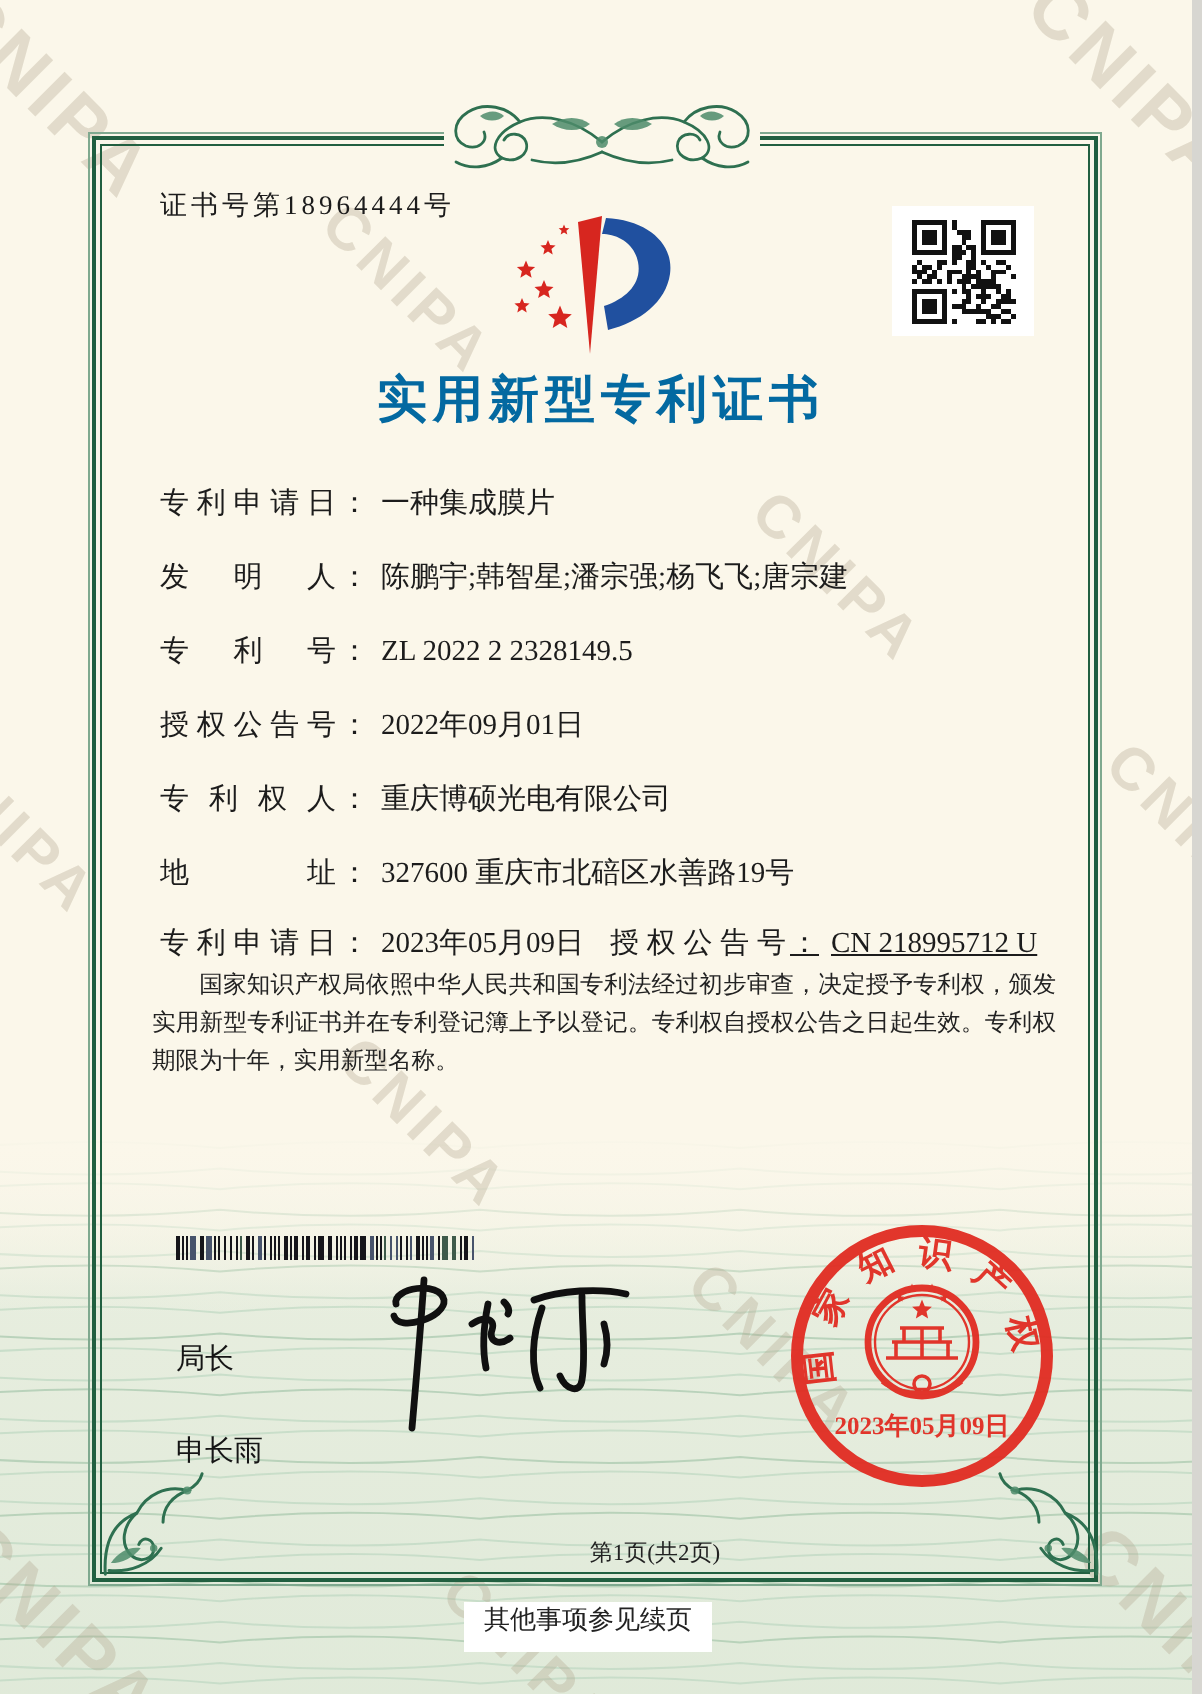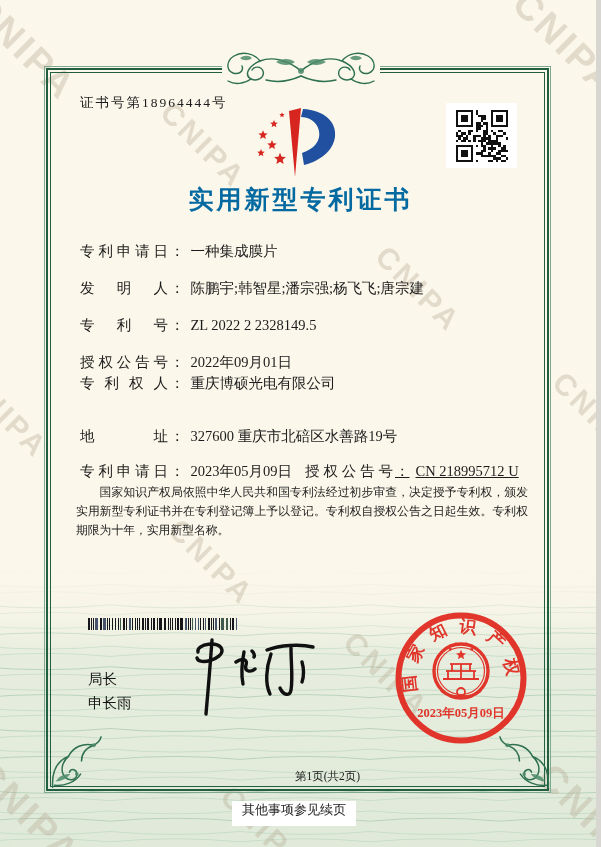--- a/index.html
+++ b/index.html
@@ -42,21 +42,21 @@
   .flabel{display:inline-block;width:88px;text-align:justify;text-align-last:justify;vertical-align:top;}
   .fcolon{margin:0 6px 0 2px;}
   .grant{position:absolute;left:225px;top:0;white-space:nowrap;text-decoration:underline;}
 
   .paras{position:absolute;left:76px;top:483px;width:452px;z-index:5;font-size:11.8px;line-height:18.8px;color:#222;}
   .paras p{margin:0 0 7px 0;text-indent:2em;text-align:justify;}
 
   .barcode{position:absolute;left:88px;top:618px;z-index:5;}
   .sig-role{position:absolute;left:88px;top:670px;z-index:5;
             font-family:"Liberation Sans","DejaVu Sans",sans-serif;font-size:14.5px;font-weight:500;color:#151515;}
-  .sig-name{position:absolute;left:88px;top:694px;z-index:5;
+  .sig-name{position:absolute;left:88px;top:716px;z-index:5;
             font-family:"Liberation Sans","DejaVu Sans",sans-serif;font-size:14.5px;font-weight:500;color:#151515;}
   .signature{position:absolute;left:172px;top:632px;width:150px;height:95px;z-index:5;}
 
   .seal{position:absolute;left:391px;top:607px;width:140px;height:142px;z-index:7;opacity:.95;}
   .seal text{font-family:"Liberation Serif","DejaVu Serif",serif;}
 
   .pagenum{position:absolute;left:0;top:769px;width:601px;text-align:center;font-size:11.5px;z-index:5;color:#222;padding-left:27px;}
   .footnote{position:absolute;left:232px;top:801px;width:124px;height:25px;background:#fff;z-index:6;
             display:flex;justify-content:center;font-size:13px;color:#222;}
 </style>
@@ -311,21 +311,21 @@
     </div>
     <div class="frow" style="top:37px">
       <span class="flabel">发明人</span><span class="fcolon">：</span><span class="fval">陈鹏宇;韩智星;潘宗强;杨飞飞;唐宗建</span>
     </div>
     <div class="frow" style="top:74px">
       <span class="flabel">专利号</span><span class="fcolon">：</span><span class="fval">ZL 2022 2 2328149.5</span>
     </div>
     <div class="frow" style="top:111px">
       <span class="flabel">授权公告号</span><span class="fcolon">：</span><span class="fval">2022年09月01日</span>
     </div>
-    <div class="frow" style="top:132px">
+    <div class="frow" style="top:148px">
       <span class="flabel">专利权人</span><span class="fcolon">：</span><span class="fval">重庆博硕光电有限公司</span>
     </div>
     <div class="frow" style="top:185px">
       <span class="flabel">地址</span><span class="fcolon">：</span><span class="fval">327600 重庆市北碚区水善路19号</span>
     </div>
     <div class="frow" style="top:220px">
       <span class="flabel">专利申请日</span><span class="fcolon">：</span><span class="fval">2023年05月09日</span>
       <span class="grant">
         <span class="flabel">授权公告号</span><span class="fcolon">：</span><span class="fval">CN 218995712 U</span>
       </span>

